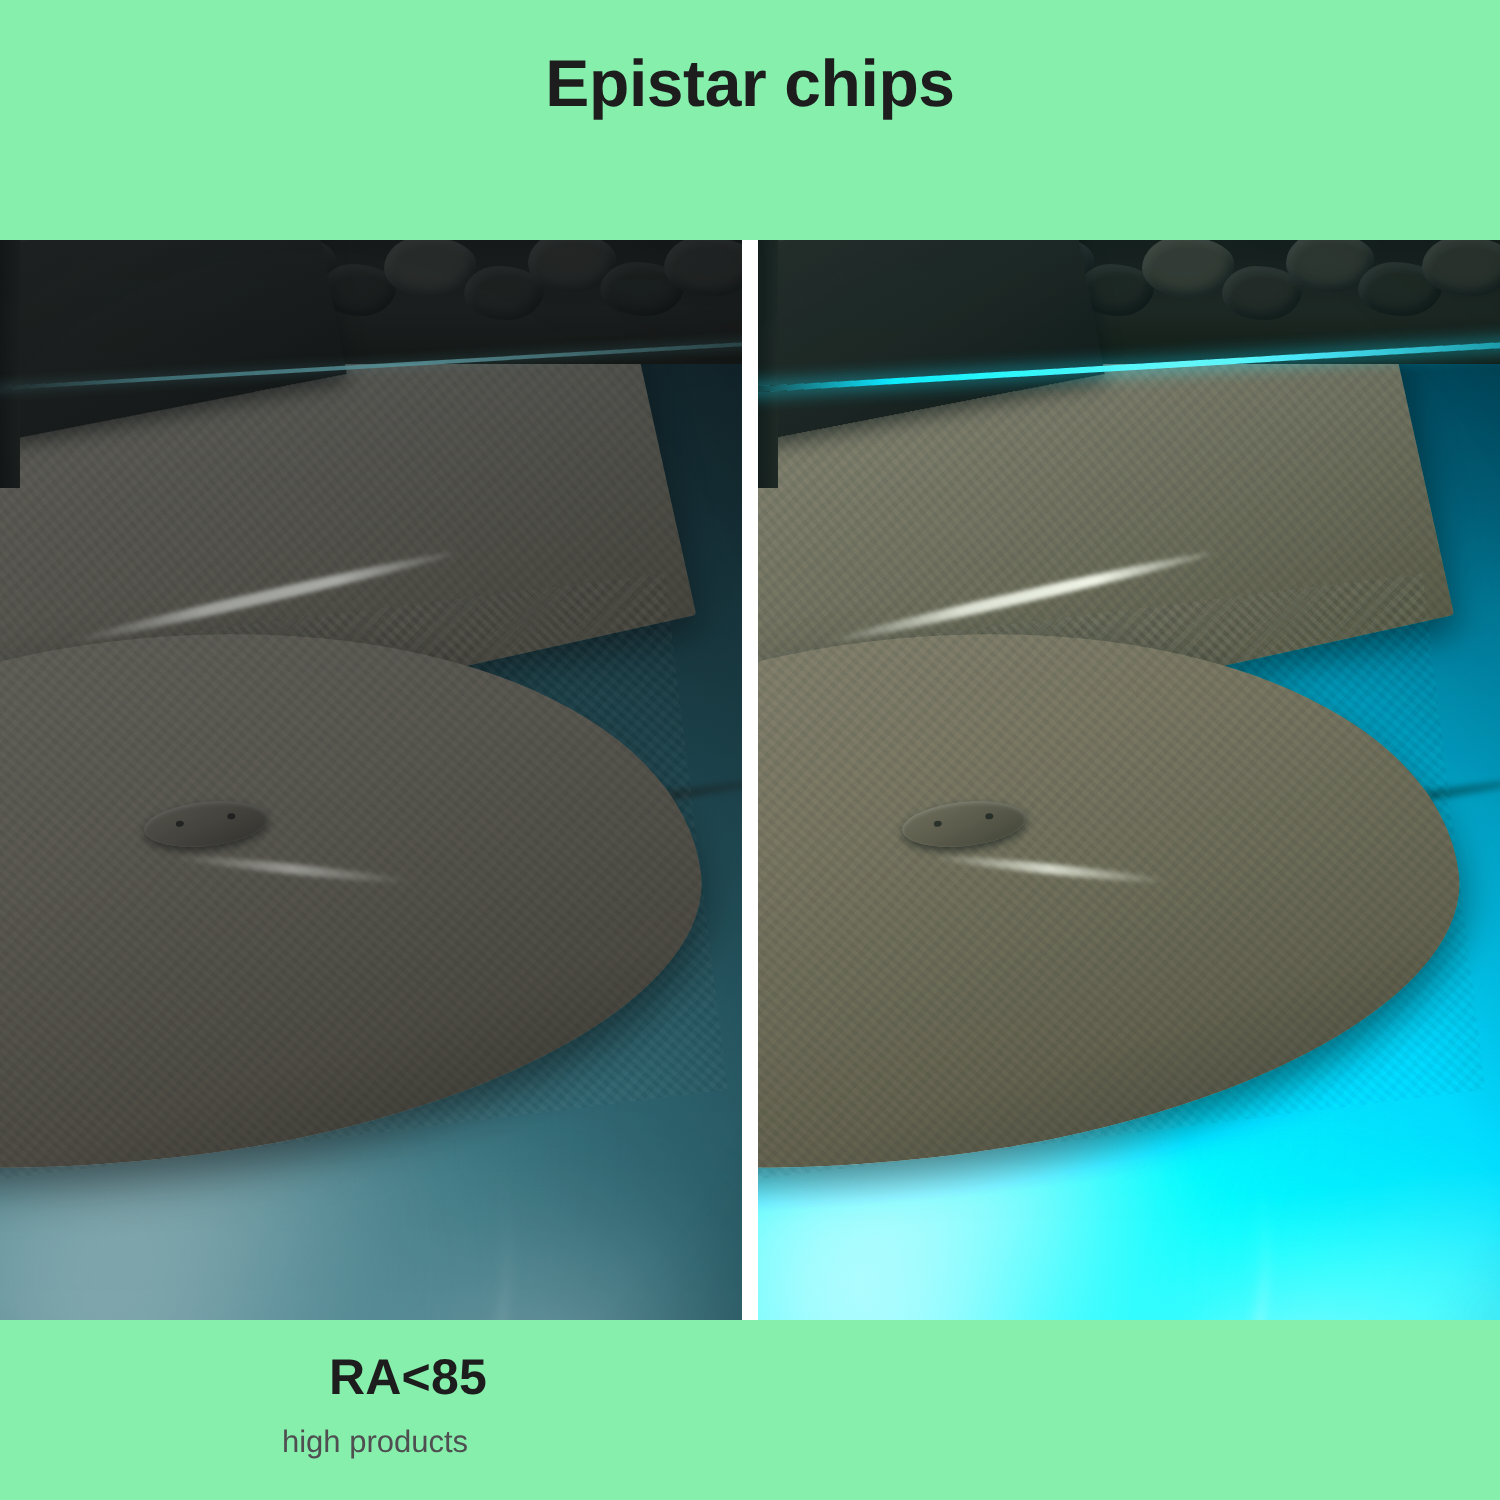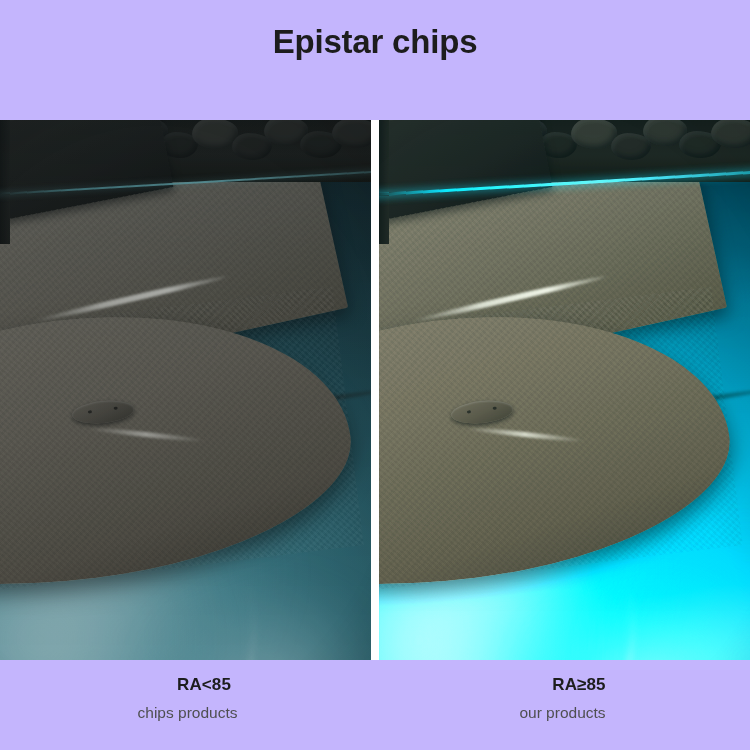--- a/index.html
+++ b/index.html
@@ -12,21 +12,21 @@
     height: 750px;
     overflow: hidden;
     font-family: "Liberation Sans", sans-serif;
     -webkit-font-smoothing: antialiased;
   }
 
   .page {
     position: relative;
     width: 750px;
     height: 750px;
-    background: #c4b5fd;
+    background: #86efac;
   }
 
   
   .header {
     position: absolute;
     top: 0;
     left: 0;
     width: 750px;
     height: 120px;
     display: flex;
@@ -173,21 +173,21 @@
   .caption {
     width: 375px;
     display: flex;
     flex-direction: column;
     align-items: center;
     justify-content: flex-start;
     padding-top: 16px;
     box-sizing: border-box;
   }
   .caption-title {
-    font-size: 17px;
+    font-size: 25px;
     font-weight: 700;
     color: #1d1d1d;
     line-height: 1.1;
     letter-spacing: 0.1px;
     margin-left: 33px;
   }
   .caption-sub {
     font-size: 15.5px;
     font-weight: 400;
     color: #4f4f51;
@@ -409,21 +409,17 @@
         <div class="grade" style="background: linear-gradient(180deg, rgba(10,150,180,0.10) 0%, rgba(16,190,218,0.07) 45%, rgba(30,210,236,0.06) 100%);
                     backdrop-filter: saturate(1.38) brightness(1.12);"></div>
         <div class="grade" style="background: radial-gradient(125% 105% at 42% 56%, rgba(0,0,0,0) 56%, rgba(0,0,0,0.22) 100%);"></div>
       </div>
     </div>
   </div>
 
   <div class="captions">
     <div class="caption">
       <div class="caption-title">RA&lt;85</div>
-      <div class="caption-sub">chips products</div>
-    </div>
-    <div class="caption">
-      <div class="caption-title">RA≥85</div>
-      <div class="caption-sub">our products</div>
+      <div class="caption-sub">high products</div>
     </div>
   </div>
 
 </div>
 
 </body></html>

